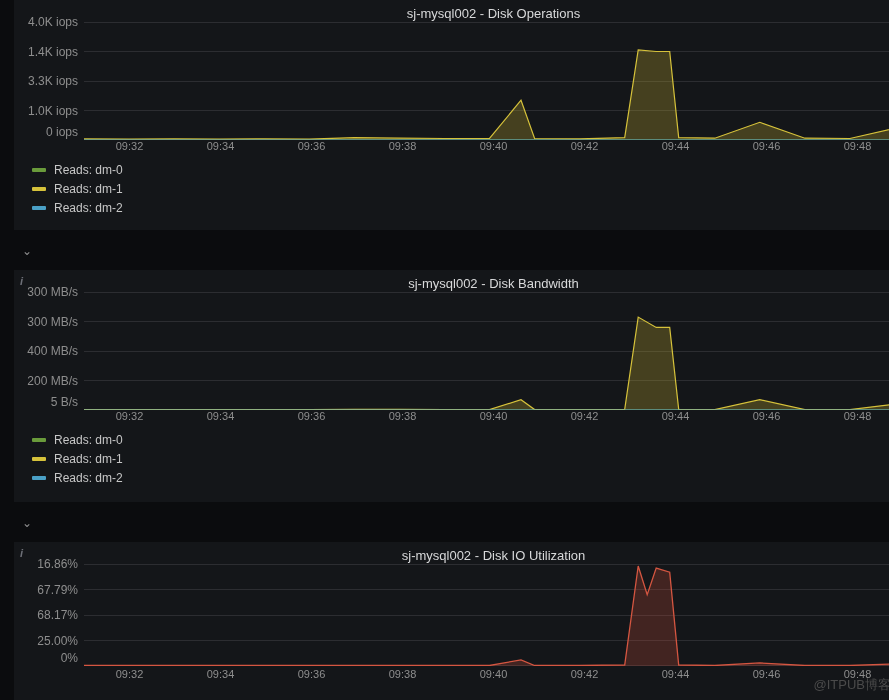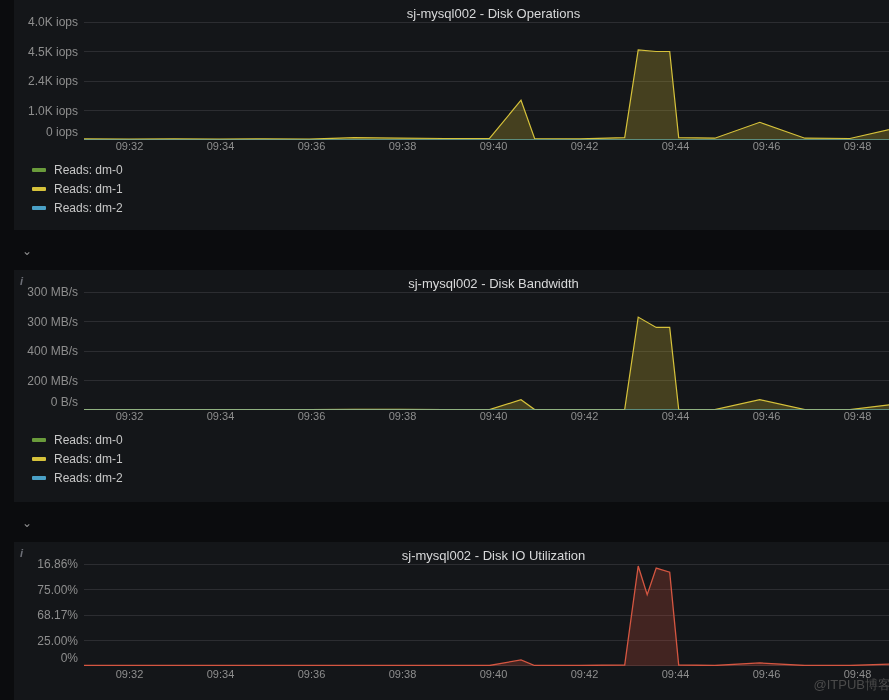--- a/index.html
+++ b/index.html
@@ -36,22 +36,22 @@
 <body>
 
 <div class="page">
 
   <div class="panel panel0">
     <div class="panel-title">sj-mysql002 - Disk Operations</div>
     <div class="chart-area" style="height:118px;">
       <div class="yaxis">
         <span class="ylab" style="bottom:-6px;top:auto">0 iops</span>
         <span class="ylab" style="top:75%">1.0K iops</span>
-        <span class="ylab" style="top:50%">2.4K iops</span>
-        <span class="ylab" style="top:25%">4.5K iops</span>
+        <span class="ylab" style="top:50%">3.3K iops</span>
+        <span class="ylab" style="top:25%">1.4K iops</span>
         <span class="ylab" style="top:0%">4.0K iops</span>
       </div>
       <svg class="plot" id="plot0" width="811" height="118" viewBox="0 0 811 118" preserveAspectRatio="none">
         <g class="grid">
           <line x1="0" x2="811" y1="0" y2="0"></line>
             <line x1="0" x2="811" y1="29.5" y2="29.5"></line>
           <line x1="0" x2="811" y1="59" y2="59"></line>
             <line x1="0" x2="811" y1="88.5" y2="88.5"></line>
           <line x1="0" x2="811" y1="117.5" y2="117.5"></line>
         </g>
@@ -90,21 +90,21 @@
 
   <div class="rowgap">
     <span class="row-collapse">⌄</span>
   </div>
 
   <div class="panel panel1">
     <span class="info-icon">i</span>
     <div class="panel-title">sj-mysql002 - Disk Bandwidth</div>
     <div class="chart-area" style="height:118px;">
       <div class="yaxis">
-        <span class="ylab" style="bottom:-6px;top:auto">0 B/s</span>
+        <span class="ylab" style="bottom:-6px;top:auto">5 B/s</span>
         <span class="ylab" style="top:75%">200 MB/s</span>
         <span class="ylab" style="top:50%">400 MB/s</span>
         <span class="ylab" style="top:25%">300 MB/s</span>
         <span class="ylab" style="top:0%">300 MB/s</span>
       </div>
       <svg class="plot" id="plot1" width="811" height="118" viewBox="0 0 811 118" preserveAspectRatio="none">
         <g class="grid">
           <line x1="0" x2="811" y1="0" y2="0"></line>
             <line x1="0" x2="811" y1="29.5" y2="29.5"></line>
           <line x1="0" x2="811" y1="59" y2="59"></line>
@@ -149,21 +149,21 @@
   </div>
 
   <div class="panel panel2">
     <span class="info-icon">i</span>
     <div class="panel-title">sj-mysql002 - Disk IO Utilization</div>
     <div class="chart-area" style="height:102px;">
       <div class="yaxis">
         <span class="ylab" style="bottom:-6px;top:auto">0%</span>
         <span class="ylab" style="top:75%">25.00%</span>
         <span class="ylab" style="top:50%">68.17%</span>
-        <span class="ylab" style="top:25%">75.00%</span>
+        <span class="ylab" style="top:25%">67.79%</span>
         <span class="ylab" style="top:0%">16.86%</span>
       </div>
       <svg class="plot" id="plot2" width="811" height="102" viewBox="0 0 811 102" preserveAspectRatio="none">
         <g class="grid">
           <line x1="0" x2="811" y1="0" y2="0"></line>
             <line x1="0" x2="811" y1="25.5" y2="25.5"></line>
           <line x1="0" x2="811" y1="51" y2="51"></line>
             <line x1="0" x2="811" y1="76.5" y2="76.5"></line>
           <line x1="0" x2="811" y1="101.5" y2="101.5"></line>
         </g>

